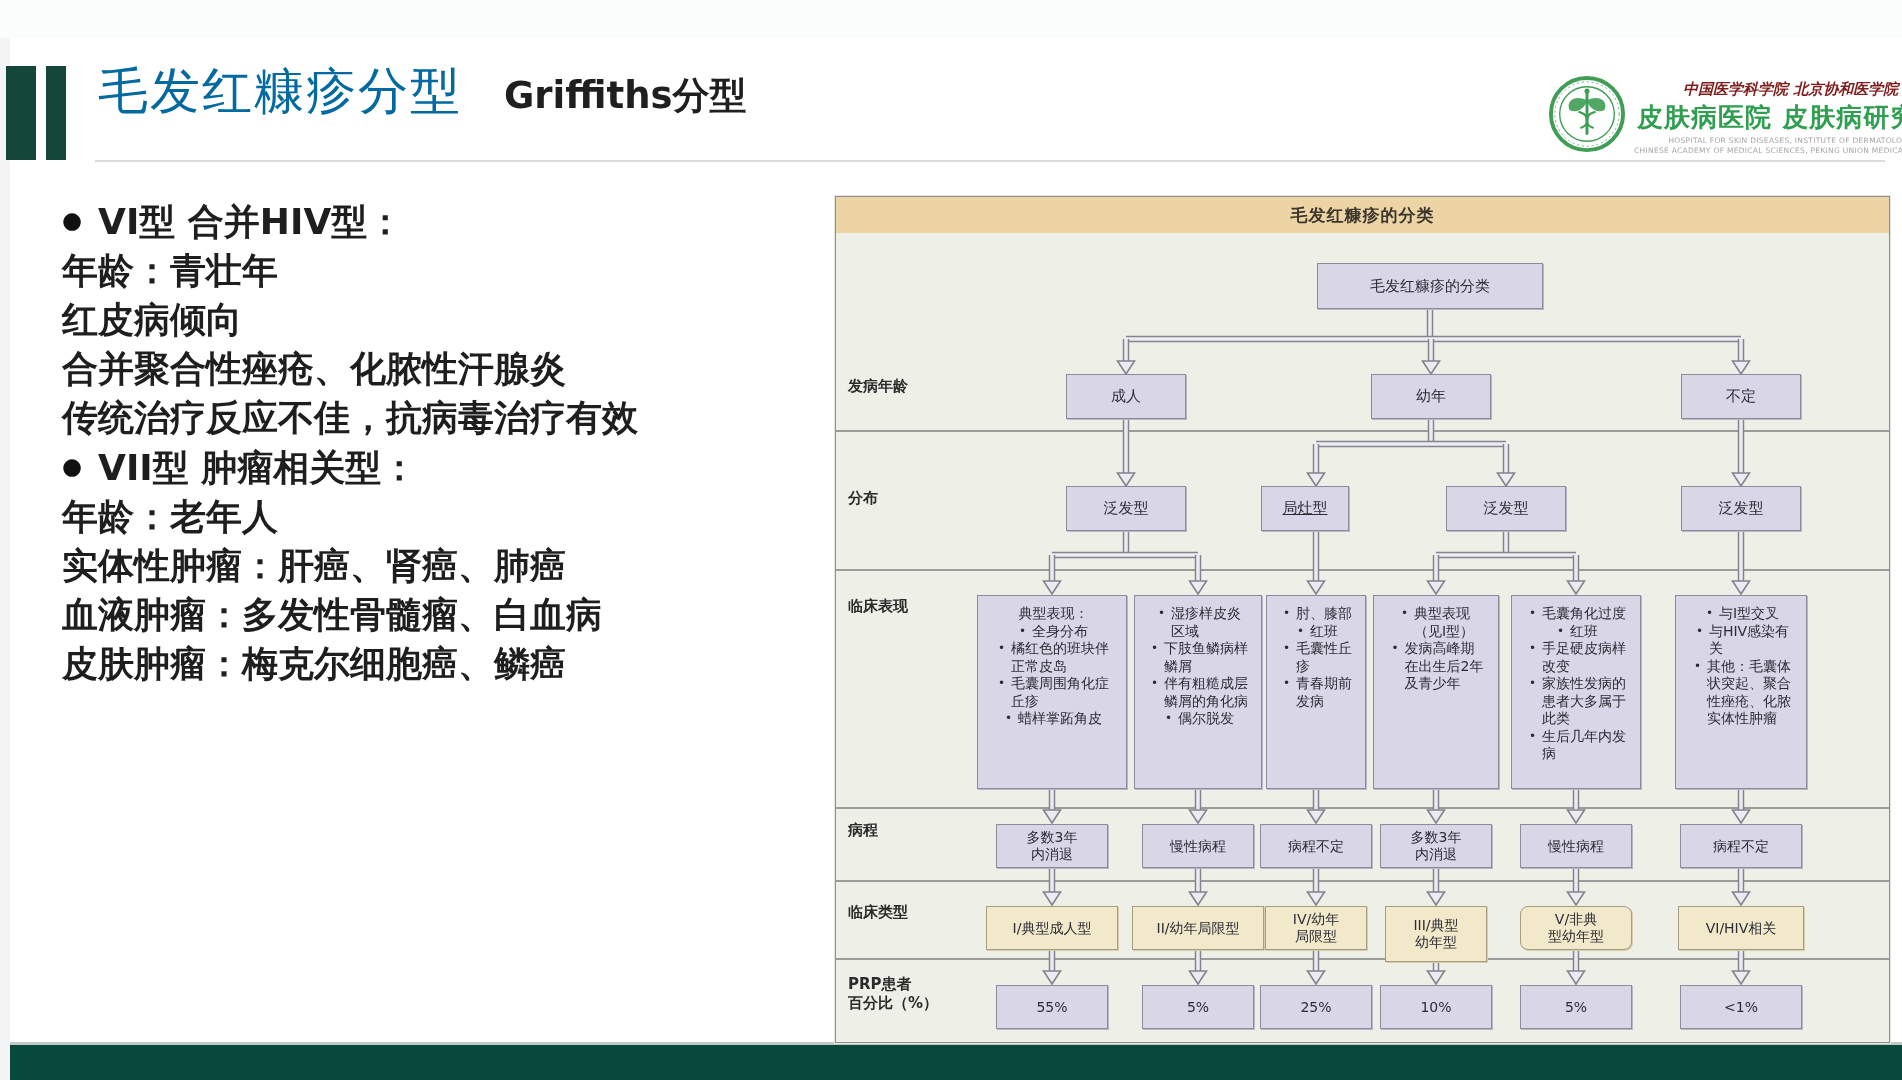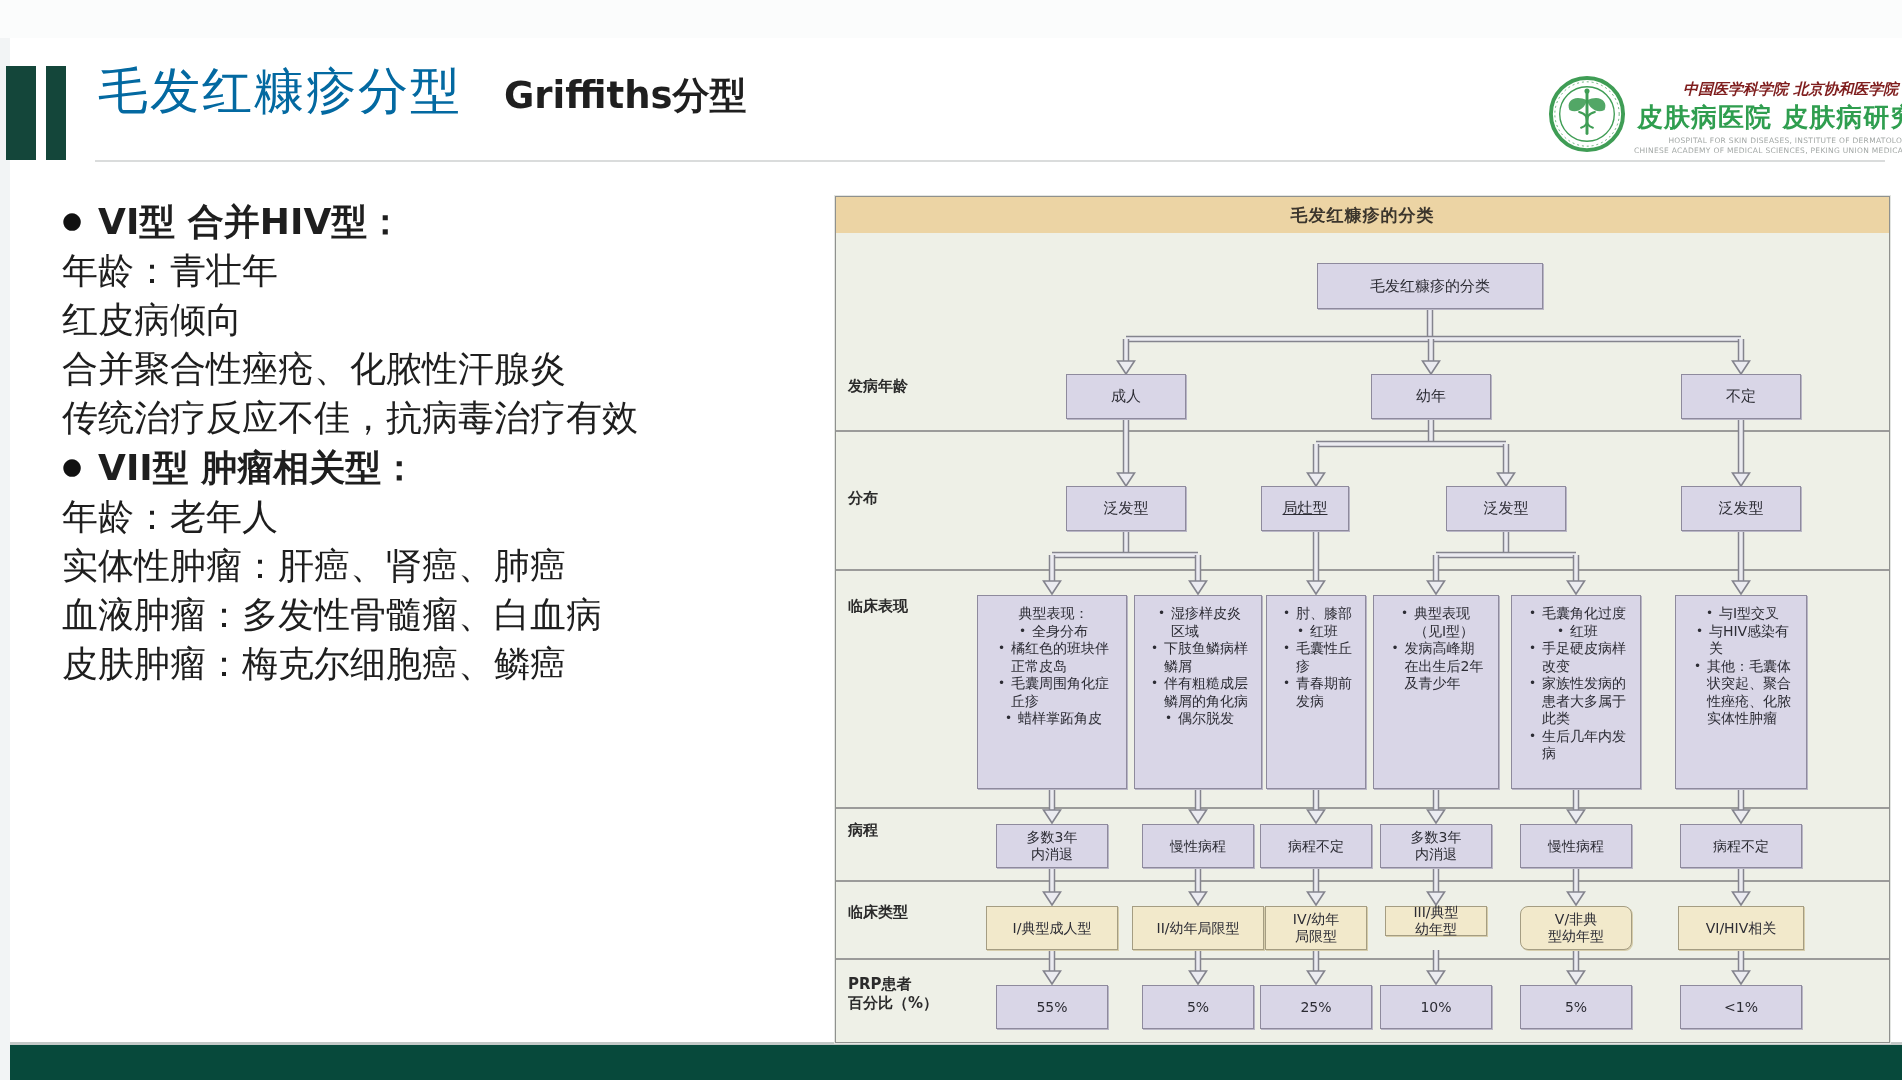--- a/index.html
+++ b/index.html
@@ -20,21 +20,21 @@
   
   .logo{position:absolute;left:1538px;top:32px;width:352px;height:88px;display:flex;align-items:center;}
   .seal{width:78px;height:78px;flex:0 0 auto;}
   .logo-text{margin-left:8px;display:flex;flex-direction:column;align-items:center;}
   .logo-cn1{font-family:"DejaVu Serif",serif;font-style:italic;font-weight:700;font-size:15px;color:#7f1d1d;white-space:nowrap;margin-top:8px;}
   .logo-cn2{font-size:26px;font-weight:700;color:var(--logo-green,#2f9e4f);white-space:nowrap;letter-spacing:1px;margin:1px 0;}
   .logo-en{font-size:7.5px;color:#a2a7a5;white-space:nowrap;letter-spacing:.3px;line-height:10px;}
 
   
   .left-panel{position:absolute;left:52px;top:158px;width:670px;}
-  .lp-line{font-size:36px;line-height:49px;color:#1e1e1e;white-space:nowrap;}
+  .lp-line{font-size:36px;line-height:49px;color:#1e1e1e;white-space:nowrap;font-weight:bold;}
   .lp-line .dot{font-size:23px;vertical-align:6px;margin-right:16px;color:#111;}
   .lp-line.head{font-weight:700;}
 
   
   .figure{position:absolute;left:825px;top:158px;width:1053px;height:845px;background:var(--fig-bg,#eef0e7);border:1px solid #8f918e;box-shadow:0 0 0 1px #e3e5e2;}
   .fig-header{position:absolute;left:0;top:0;width:100%;height:36px;background:var(--fig-header,#ecd4a4);font-size:17px;font-weight:700;color:#3b352c;text-align:center;line-height:36px;letter-spacing:1px;}
   .fig-sep{position:absolute;left:0;width:100%;height:1.5px;background:#8c8c8c;opacity:.85;}
   .fig-svg{position:absolute;left:0;top:0;pointer-events:none;}
   .fbox{position:absolute;box-sizing:border-box;background:var(--lavender,#d9d6e7);border:1px solid #8e8a9d;box-shadow:1px 1px 0 #b9b6c6;color:#2c2c34;display:flex;align-items:center;justify-content:center;text-align:center;white-space:pre-line;}
   .fbox.cream{background:var(--cream,#f2e9cb);border-color:#a59d82;box-shadow:1px 1px 0 #d6cdab;}
@@ -250,21 +250,21 @@
         <div class="fbox small" style="left: 306px; top: 627px; width: 112px; height: 44px;">慢性病程</div>
         <div class="fbox small" style="left: 424px; top: 627px; width: 112px; height: 44px;">病程不定</div>
         <div class="fbox small" style="left: 544px; top: 627px; width: 112px; height: 44px;">多数3年
 内消退</div>
         <div class="fbox small" style="left: 684px; top: 627px; width: 112px; height: 44px;">慢性病程</div>
         <div class="fbox small" style="left: 844px; top: 627px; width: 122px; height: 44px;">病程不定</div>
         <div class="fbox small cream" style="left: 150px; top: 709px; width: 132px; height: 44px;">I/典型成人型</div>
         <div class="fbox small cream" style="left: 296px; top: 709px; width: 132px; height: 44px;">II/幼年局限型</div>
         <div class="fbox small cream" style="left: 429px; top: 709px; width: 102px; height: 44px;">IV/幼年
 局限型</div>
-        <div class="fbox small cream" style="left: 549px; top: 709px; width: 102px; height: 30px;">III/典型
+        <div class="fbox small cream" style="left: 549px; top: 709px; width: 102px; height: 56px;">III/典型
 幼年型</div>
         <div class="fbox small cream" style="left: 684px; top: 709px; width: 112px; height: 44px; border-radius: 8px;">V/非典
 型幼年型</div>
         <div class="fbox small cream" style="left: 842px; top: 709px; width: 126px; height: 44px;">VI/HIV相关</div>
         <div class="fbox small" style="left: 160px; top: 788px; width: 112px; height: 44px;">55%</div>
         <div class="fbox small" style="left: 306px; top: 788px; width: 112px; height: 44px;">5%</div>
         <div class="fbox small" style="left: 424px; top: 788px; width: 112px; height: 44px;">25%</div>
         <div class="fbox small" style="left: 544px; top: 788px; width: 112px; height: 44px;">10%</div>
         <div class="fbox small" style="left: 684px; top: 788px; width: 112px; height: 44px;">5%</div>
         <div class="fbox small" style="left: 844px; top: 788px; width: 122px; height: 44px;">&lt;1%</div>

